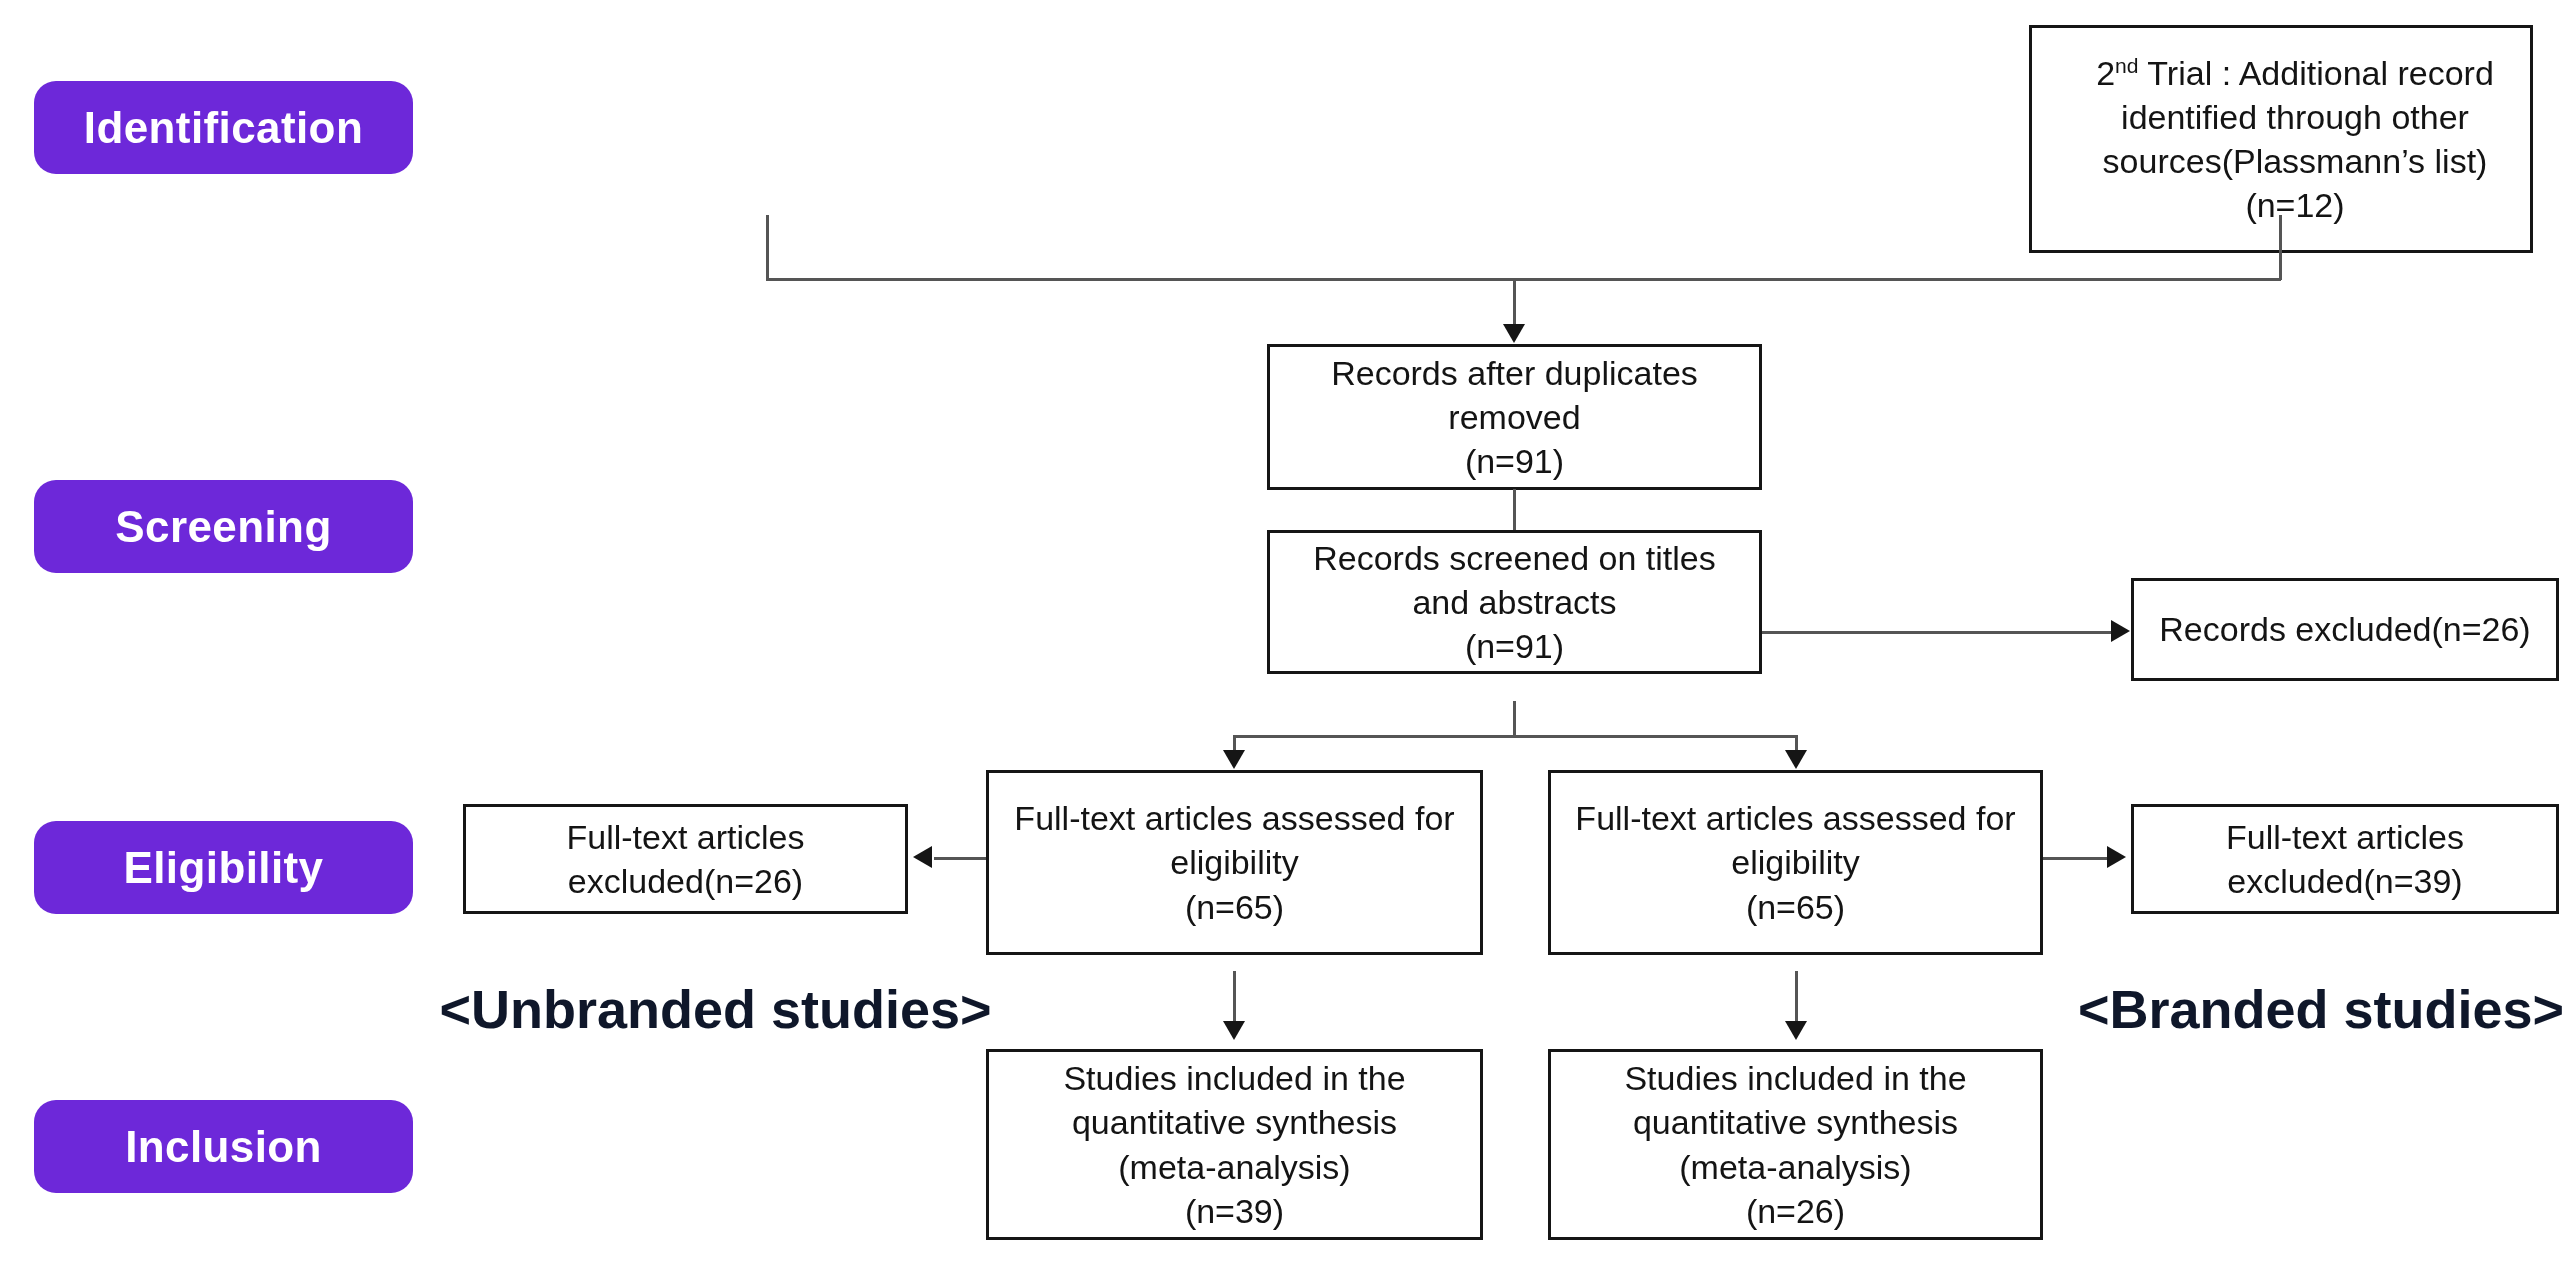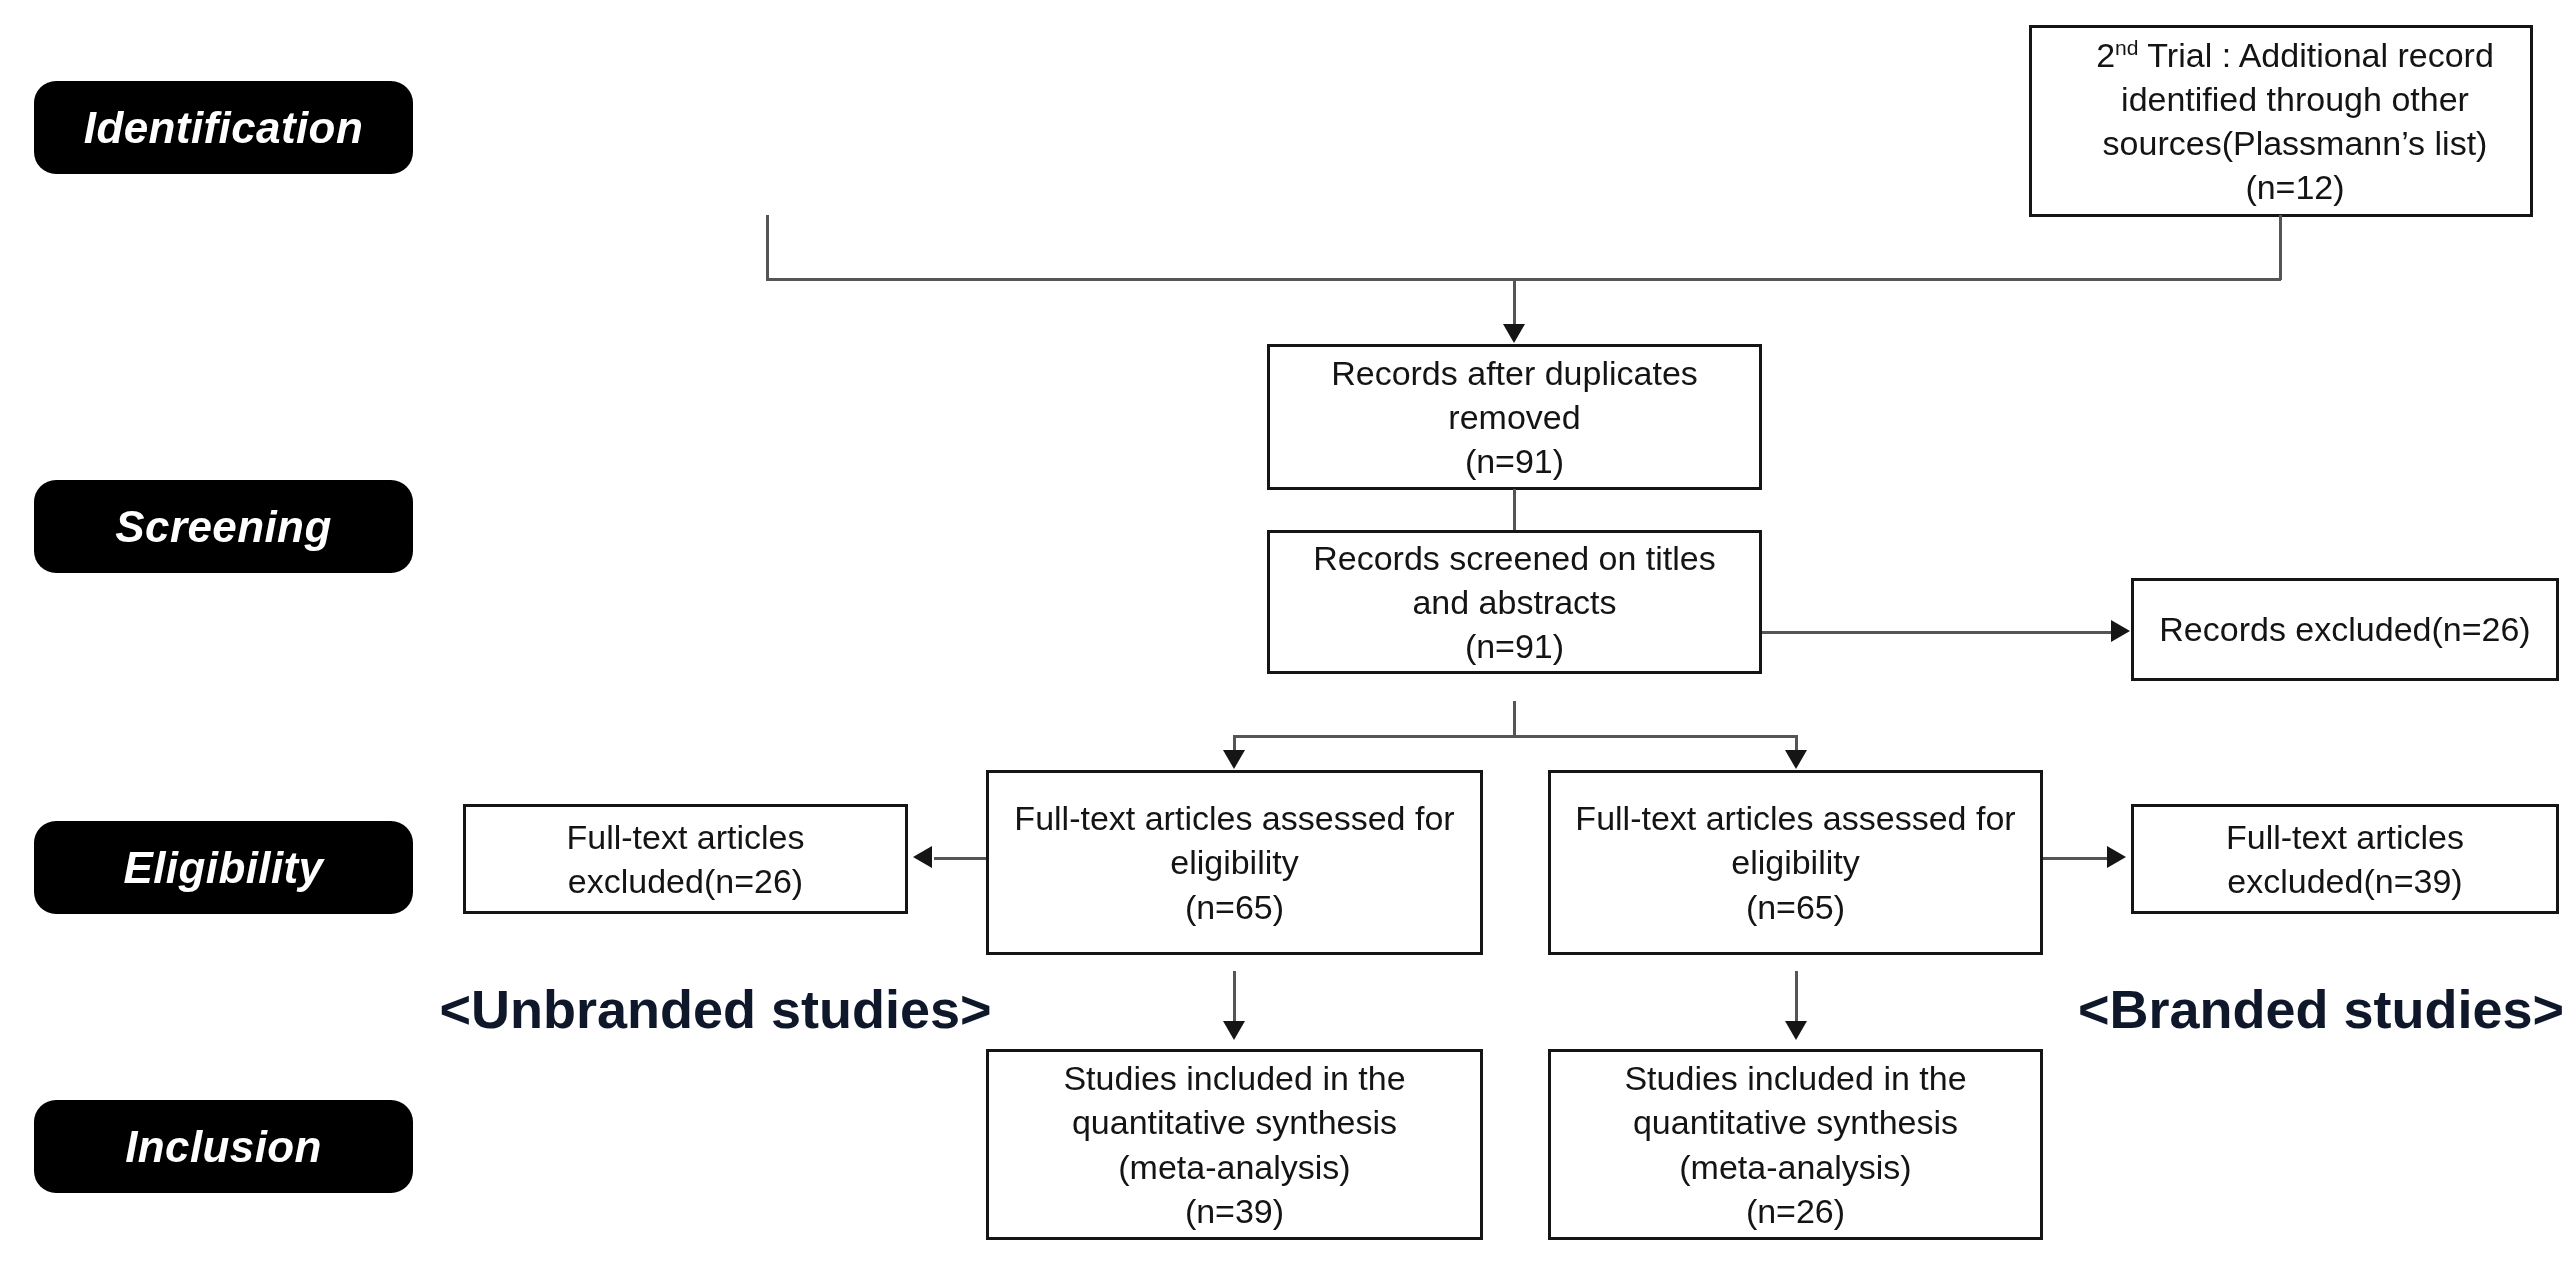--- a/index.html
+++ b/index.html
@@ -15,26 +15,25 @@
     font-family: "Liberation Sans", "DejaVu Sans", sans-serif;
     color: #141414;
     overflow: hidden;
   }
   
   .stage-pill {
     position: absolute;
     left: 34px;
     width: 379px;
     height: 93px;
-    background: #000000;
+    background: #6d28d9;
     border-radius: 22px;
     display: flex;
     align-items: center;
     justify-content: center;
-    font-style: italic;
   }
   .stage-pill .stage-label {
     color: #ffffff;
     font-size: 44px;
     font-weight: bold;
     letter-spacing: 0.4px;
   }
   
   .box {
     position: absolute;
@@ -106,21 +105,21 @@
   <div class="stage-pill" style="top:480px;">
     <span class="stage-label">Screening</span>
   </div>
   <div class="stage-pill" style="top:821px;">
     <span class="stage-label">Eligibility</span>
   </div>
   <div class="stage-pill" style="top:1100px;">
     <span class="stage-label">Inclusion</span>
   </div>
 
-  <div class="box" style="left:2029px; top:25px; width:504px; height:192px;padding-left:28px;">
+  <div class="box" style="left:2029px; top:25px; width:504px; height:228px;padding-left:28px;">
     <div class="box-text"><span>2</span><sup>nd</sup><span> Trial : Additional record
 identified through other
 sources(Plassmann’s list)
 (n=12)</span></div>
   </div>
 
   <div class="line" style="left:766px; top:215px; width:2.6px; height:65px;"></div>
   <div class="line" style="left:2279px; top:215px; width:2.6px; height:65px;"></div>
   <div class="line" style="left:766px; top:278px; width:1515px; height:2.6px;"></div>
   <div class="line" style="left:1513px; top:280px; width:2.6px; height:46px;"></div>

